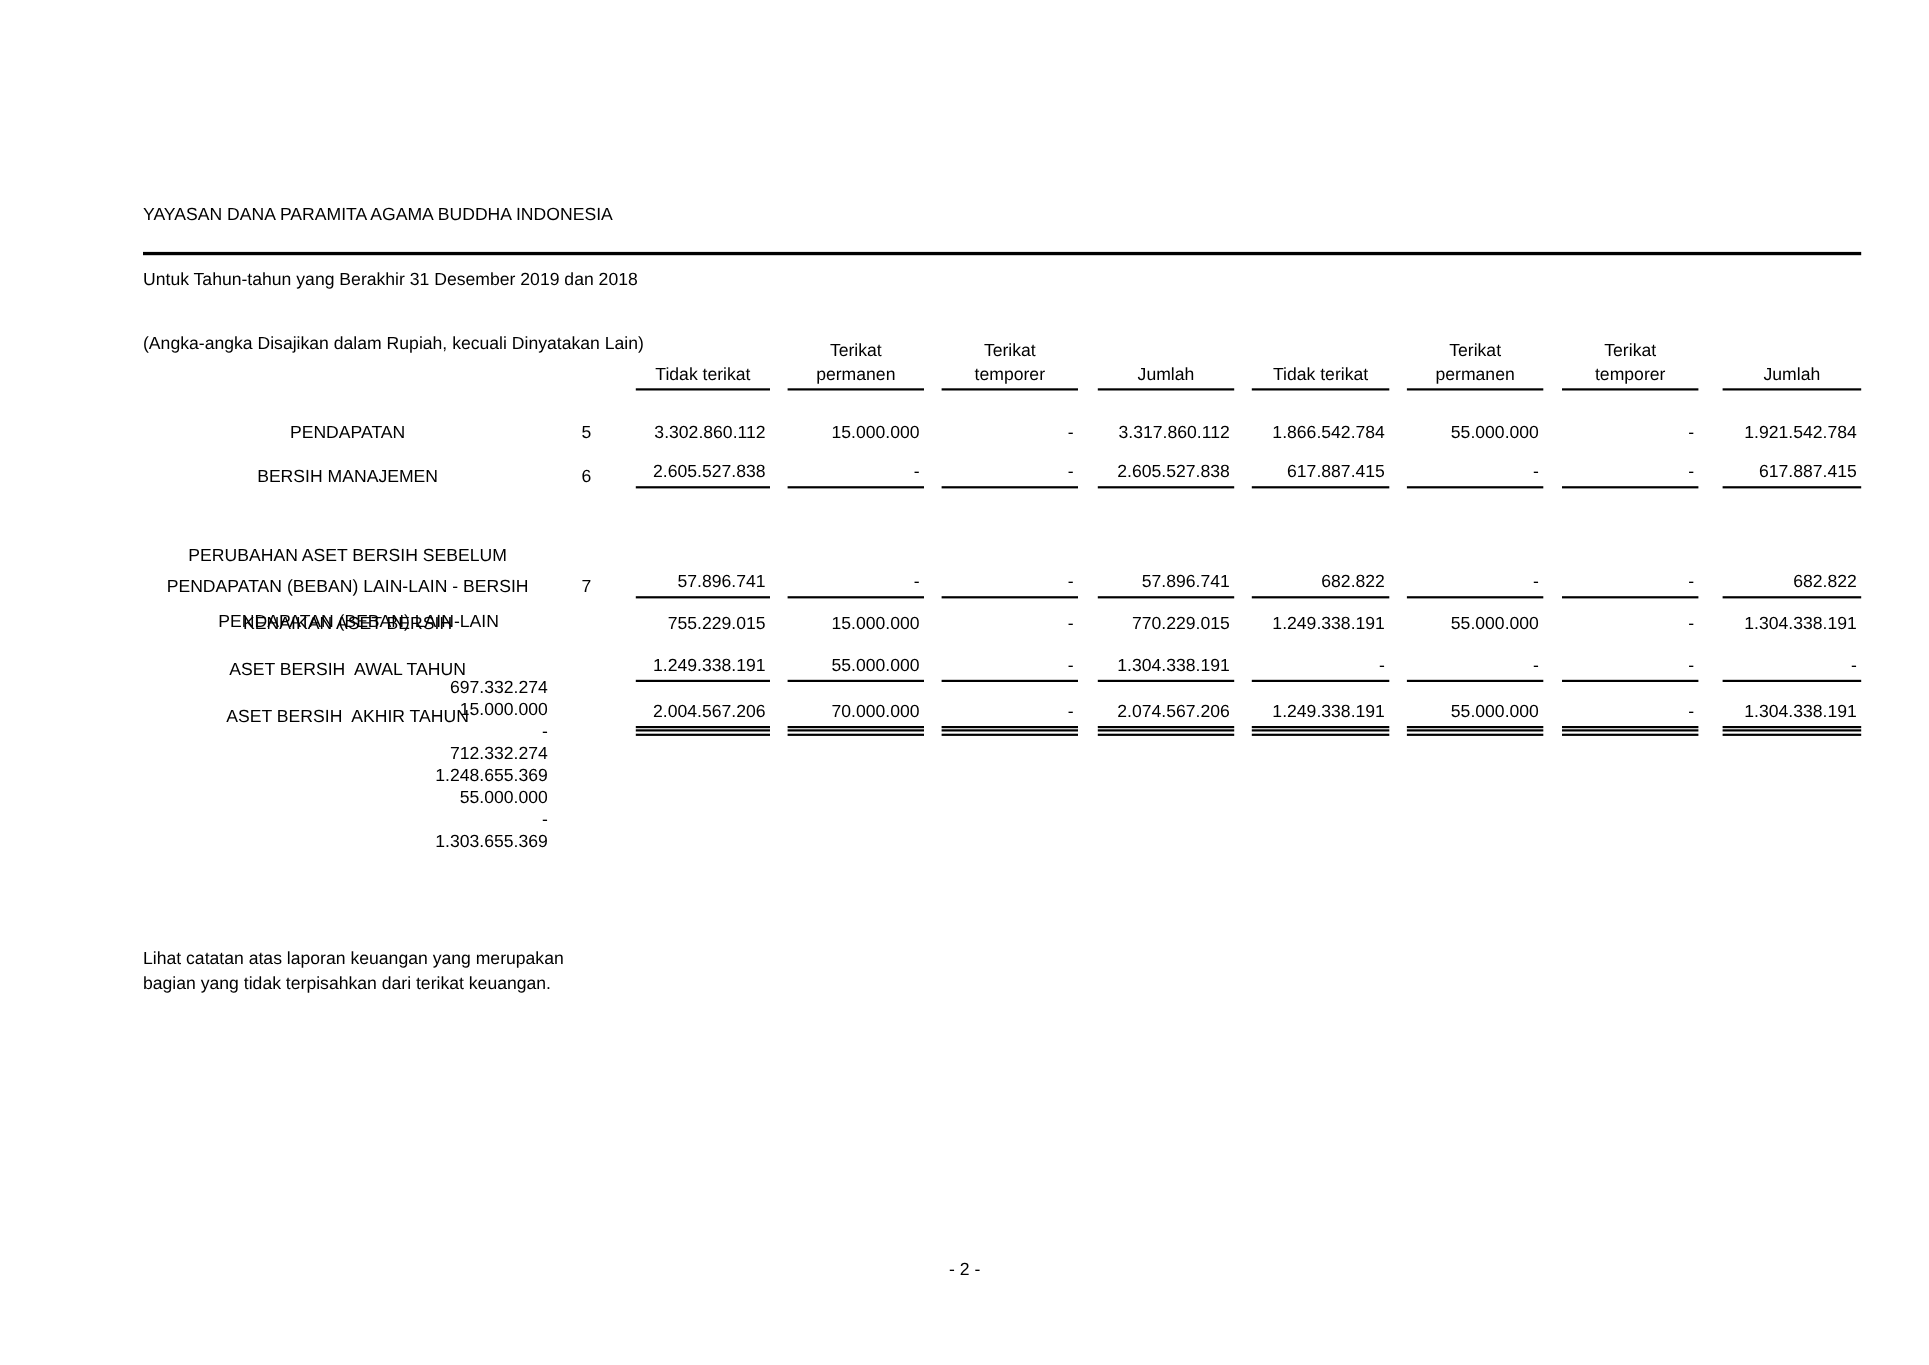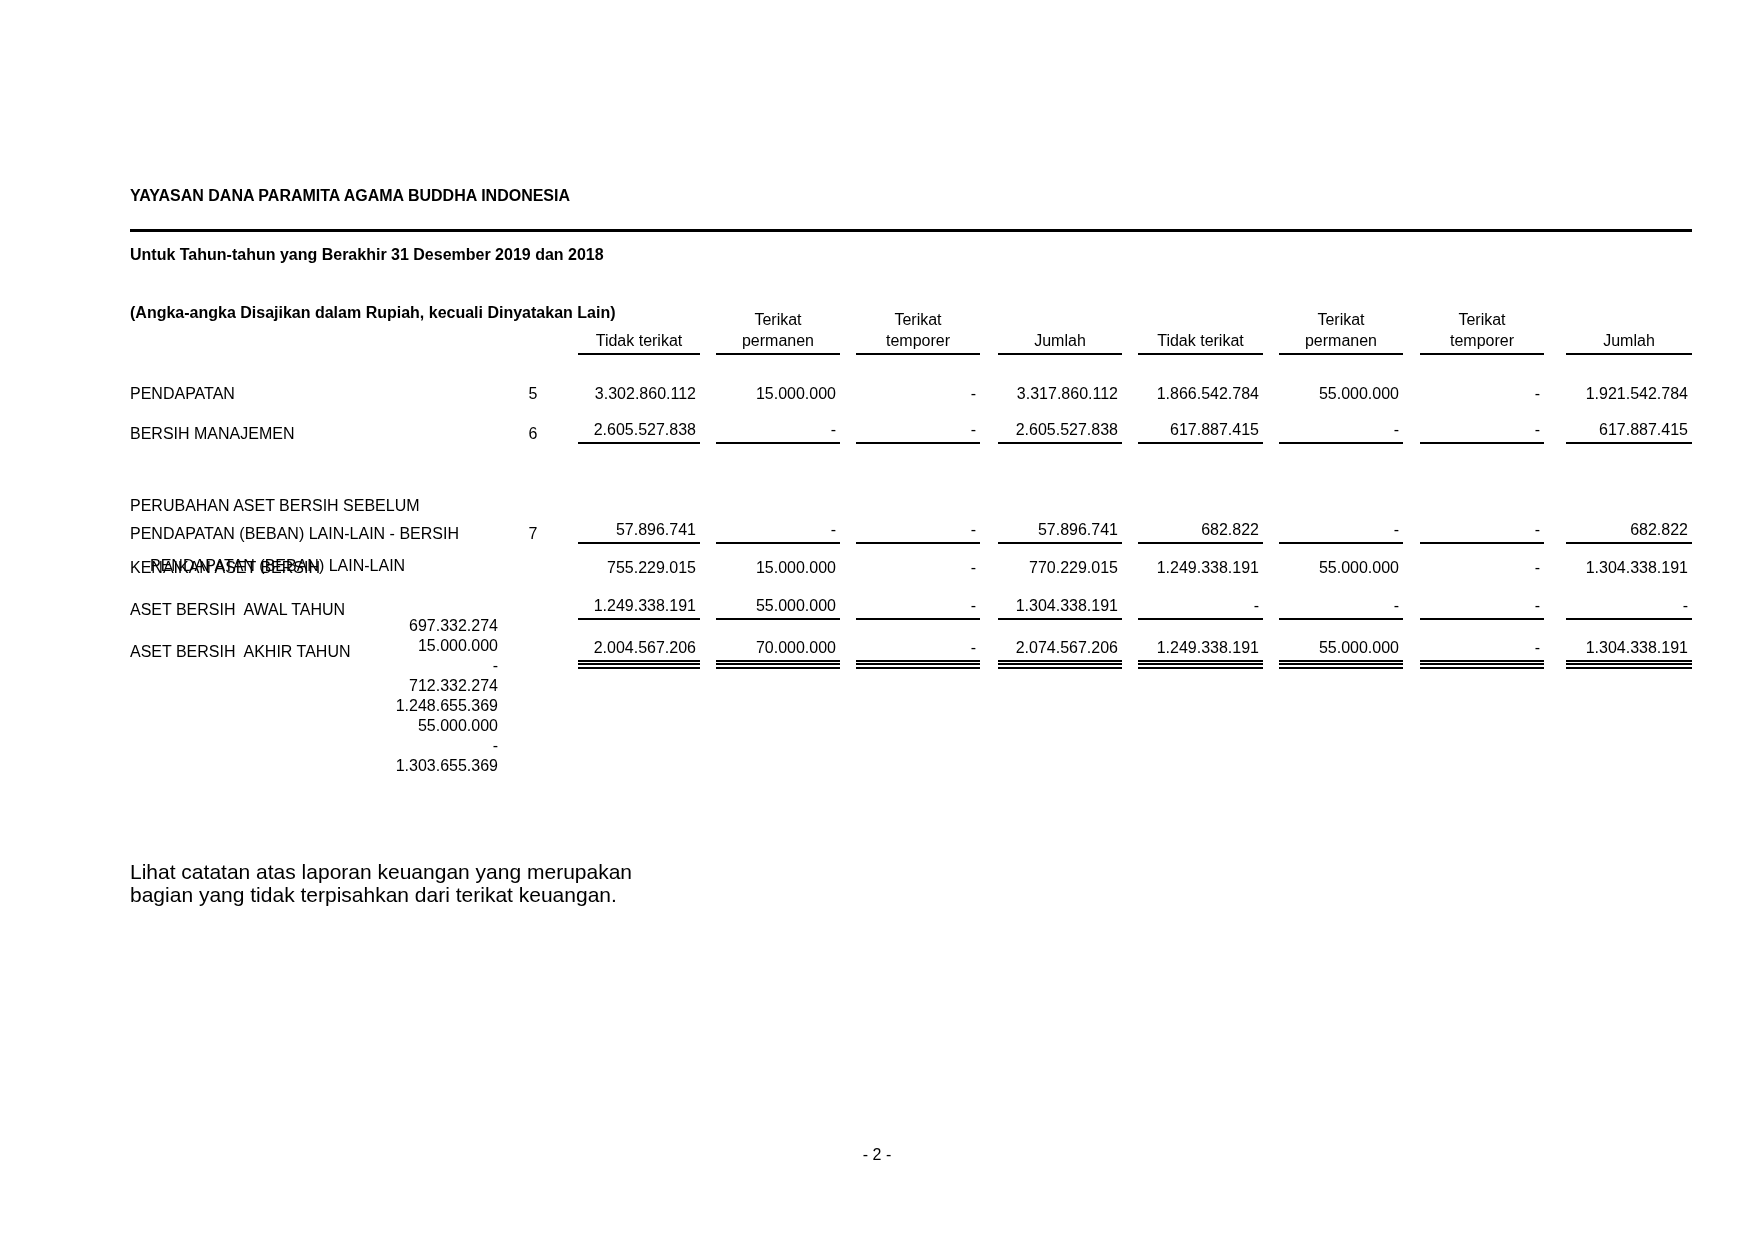--- a/index.html
+++ b/index.html
@@ -9,35 +9,35 @@
     width:1754px; height:1241px;
     background:#ffffff;
     overflow:hidden;
     font-family:"Liberation Sans","DejaVu Sans",sans-serif;
     color:#000;
     font-size:16px;
   }
   
   .doc-header {
     position:absolute; left:130px; top:147px;
-    font-weight:bold; font-size:16px; line-height:19.5px;
+    font-weight:normal; font-size:16px; line-height:19.5px;
     white-space:pre;
   }
   .header-rule {
     position:absolute; left:130px; top:229px;
     width:1562px; height:3px; background:#000;
   }
   
   .trow {
     position:absolute; left:130px;
     display:flex; align-items:flex-end;
     line-height:20px;
   }
   .cell { flex:0 0 auto; }
-  .c-label { width:372px; white-space:pre; }
+  .c-label { width:372px; white-space:pre;text-align:center; }
   .c-label .l2 { padding-left:20px; }
   .c-cat  { width:62px; text-align:center; }
   .c1 { margin-left:14px; width:122px; }
   .c2 { margin-left:16px; width:124px; }
   .c3 { margin-left:16px; width:124px; }
   .c4 { margin-left:18px; width:124px; }
   .c5 { margin-left:16px; width:125px; }
   .c6 { margin-left:16px; width:124px; }
   .c7 { margin-left:17px; width:124px; }
   .c8 { margin-left:22px; width:126px; }
@@ -62,21 +62,21 @@
   .r0 { top:384px; }
   .r1 { top:420px; }
   .r2 { top:456px;flex-direction:column; }
   .r3 { top:520px; }
   .r4 { top:558px; }
   .r5 { top:596px; }
   .r6 { top:638px; }
   
   .footnote {
     position:absolute; left:130px; top:860px;
-    font-size:21px; line-height:23px;
+    font-size:16px; line-height:23px;
   }
   .page-number {
     position:absolute; left:0; top:1146px;
     width:100%; text-align:center; font-size:16px;
   }
 </style>
 </head>
 <body>
 
 <div class="page">

